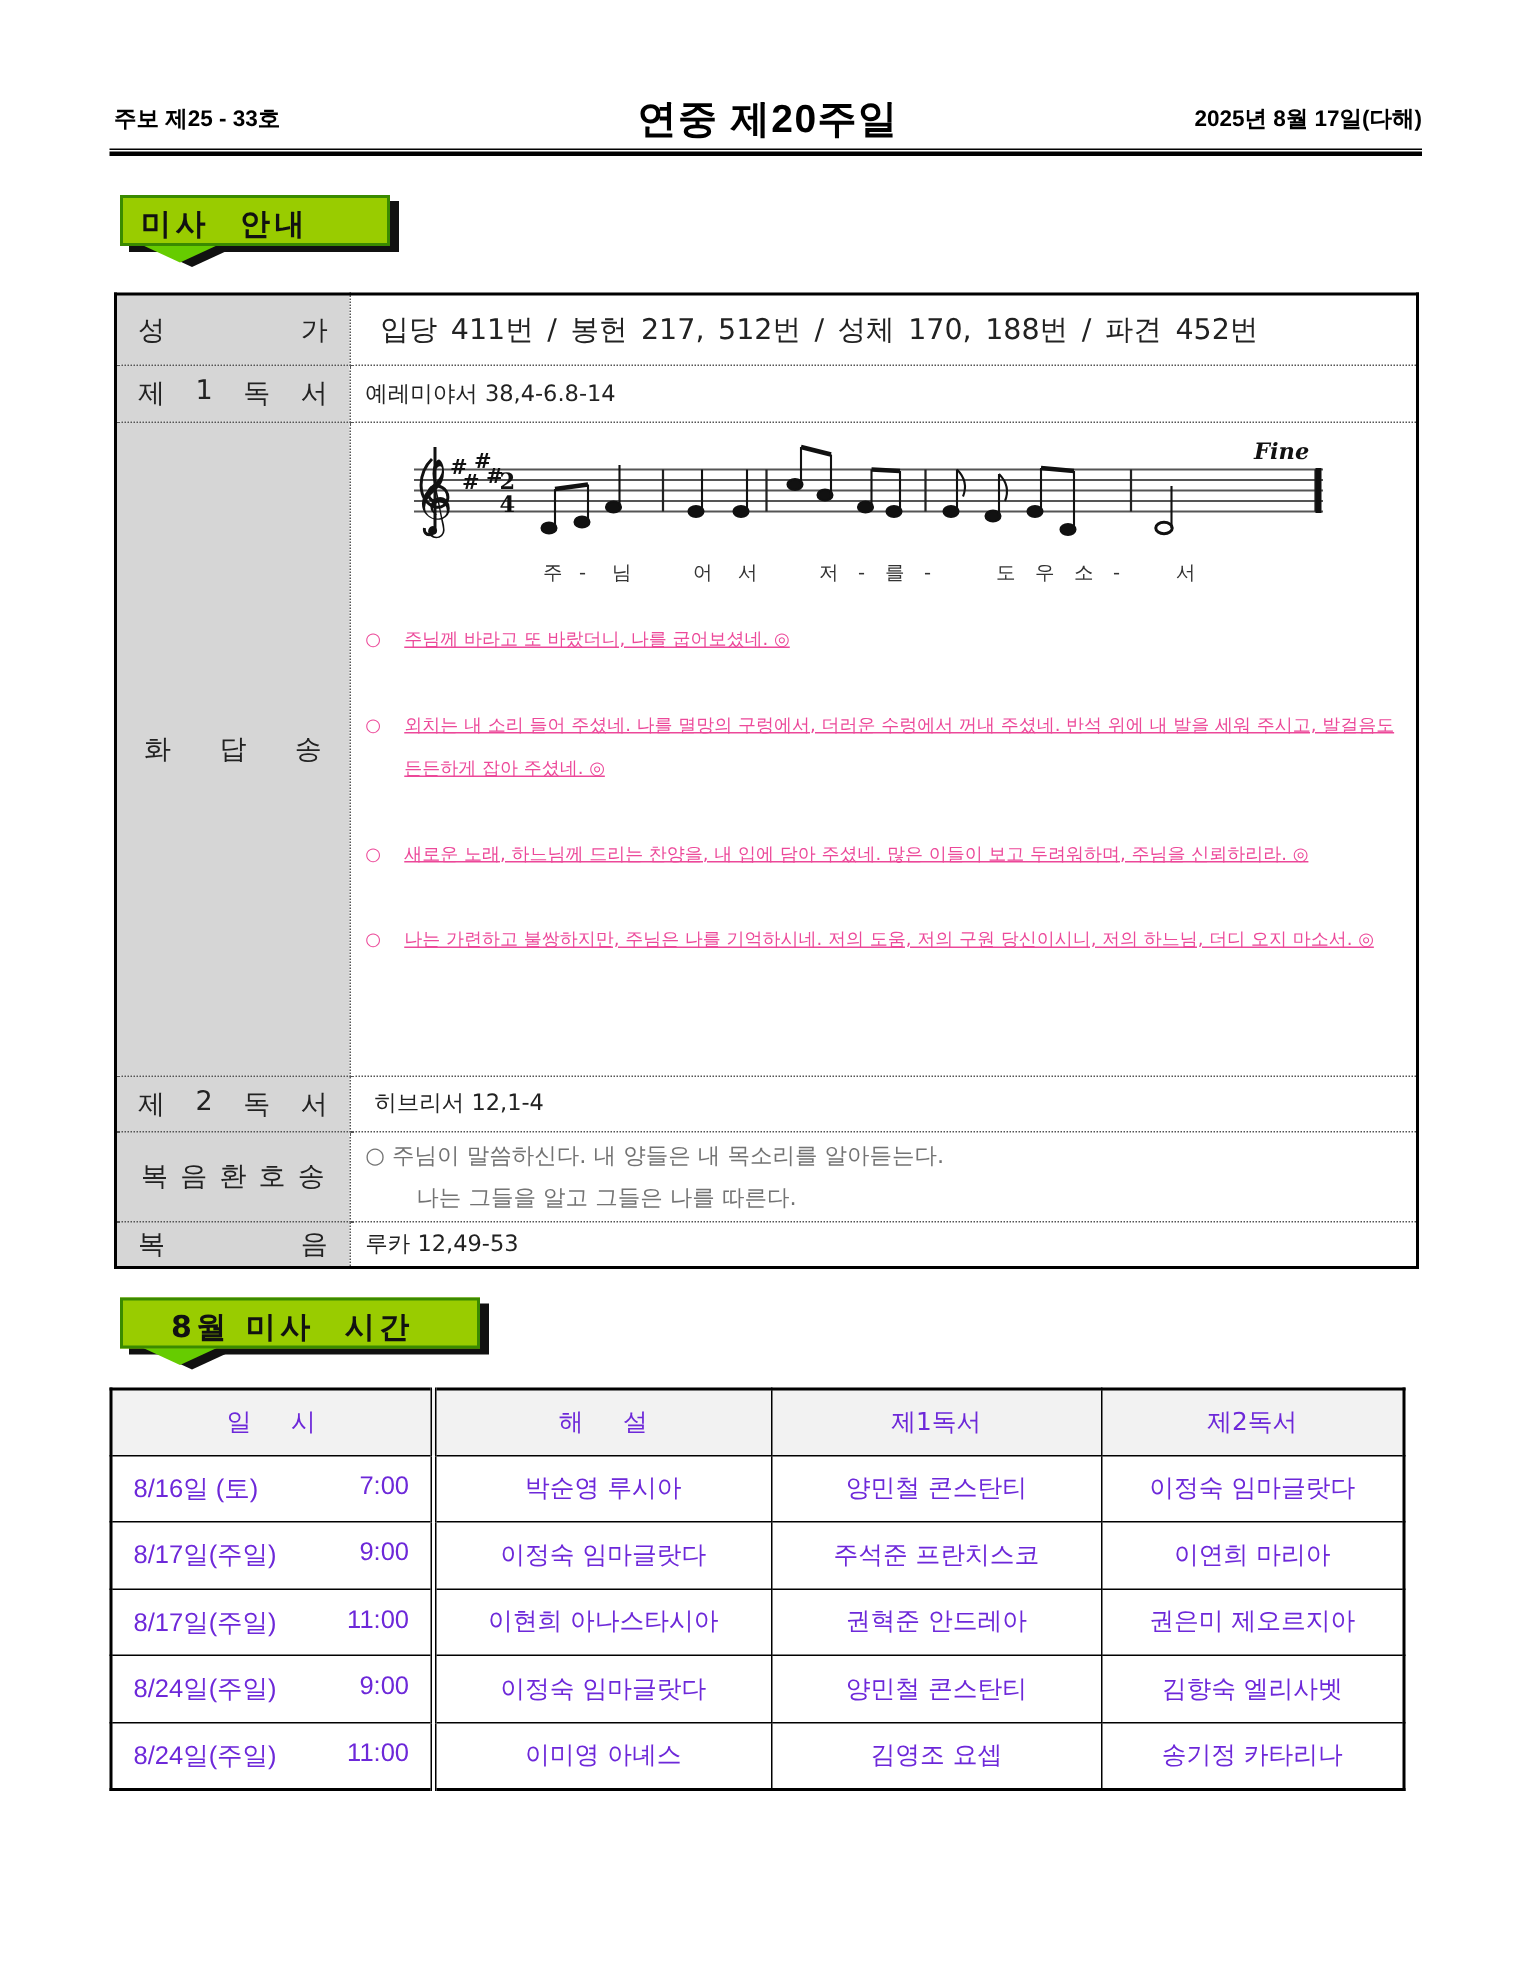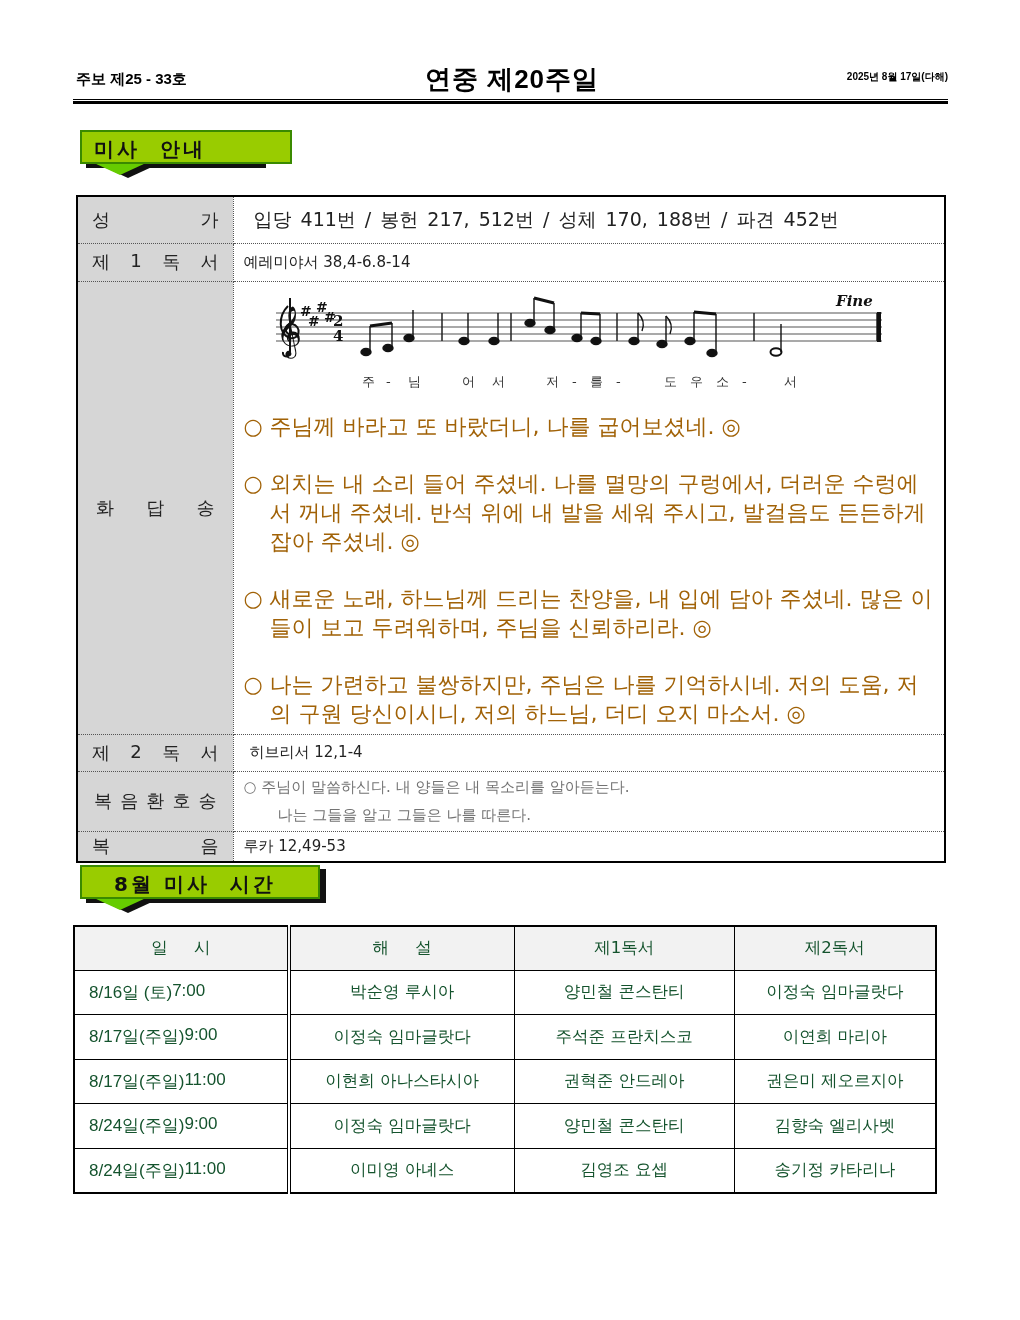--- a/index.html
+++ b/index.html
@@ -3,28 +3,28 @@
 <meta charset="utf-8">
 <style>
   * { box-sizing: border-box; margin: 0; padding: 0; }
   html, body { width: 1020px; height: 1320px; background: #ffffff; }
   body { position: relative; font-family: "DejaVu Sans", sans-serif; color: #000; }
 
   
   .hdr { position: absolute; left: 76px; top: 62px; width: 872px; height: 34px; }
   .hdr .issue { position: absolute; left: 0; top: 8px; font-size: 15px; font-weight: bold; font-family: Liberation Sans, sans-serif; }
   .hdr .title { position: absolute; left: 0; right: 0; top: 0; text-align: center; font-size: 26px; font-weight: bold; font-family: "Liberation Sans", sans-serif; letter-spacing: 1px; }
-  .hdr .date { position: absolute; right: 0; top: 8px; font-size: 10px; font-weight: bold; font-family: "Liberation Sans", sans-serif; }
+  .hdr .date { position: absolute; right: 0; top: 8px; font-size: 15px; font-weight: bold; font-family: "Liberation Sans", sans-serif; }
   .rule-thin { position: absolute; left: 73px; top: 99px; width: 875px; height: 1px; background: #000; }
   .rule-thick { position: absolute; left: 73px; top: 101px; width: 875px; height: 3px; background: #000; }
 
   
   .banner { position: absolute; width: 186px; height: 50px; }
   .banner .shadow { position: absolute; left: 6px; top: 4px; width: 180px; height: 34px; background: #111; }
-  .banner .box { position: absolute; left: 0; top: 0; width: 212px; height: 34px; background: #99cc00; border: 2px solid #3a8a00; }
+  .banner .box { position: absolute; left: 0; top: 0; width: 180px; height: 34px; background: #99cc00; border: 2px solid #3a8a00; }
   .banner .label { position: absolute; left: 12px; top: 4px; font-size: 20px; font-weight: bold; letter-spacing: 3px; font-family: "DejaVu Sans", sans-serif; color: #111; white-space: pre; }
   .banner .arrow-shadow { position: absolute; left: 22px; top: 36px; width: 0; height: 0;
      border-left: 26px solid transparent; border-right: 26px solid transparent; border-top: 12px solid #111; }
   .banner .arrow { position: absolute; left: 14px; top: 33px; width: 0; height: 0;
      border-left: 26px solid transparent; border-right: 26px solid transparent; border-top: 12px solid #66cc00; }
 
   
   .info { position: absolute; left: 76px; top: 195px; width: 870px; border: 2px solid #000; border-collapse: collapse; }
   .info td { border-bottom: 1px dotted #555; vertical-align: middle; }
   .info td.lab { width: 156px; background: #d6d6d6; border-right: 1px dotted #555; font-size: 18px; color: #222; padding: 0 14px; font-family: "DejaVu Sans", sans-serif; }
@@ -32,37 +32,37 @@
   .lab-spread { display: flex; justify-content: space-between; }
   .row-hymn td { height: 47px; }
   .row-hymn td.val { font-size: 19px; padding-left: 20px; word-spacing: 3px; }
   .row-r1 td { height: 38px; }
   .row-psalm td { height: 436px; }
   .row-r2 td { height: 37px; }
   .row-accl td { height: 60px; }
   .row-gospel td { height: 31px; border-bottom: none; }
 
   .score { position: relative; width: 640px; height: 120px; margin-left: 20px; margin-top: 4px; }
-  .verse { font-size: 22px; line-height: 29px; color: #a16207; margin-bottom: 28px; padding-left: 26px; text-indent: -26px; }
+  .verse { font-size: 12px; line-height: 29px; color: #ec4899; margin-bottom: 28px; padding-left: 26px; text-indent: -26px; text-decoration: underline; }
   .verse .bullet { display: inline-block; width: 26px; text-indent: 0; }
   .psalm-verses { margin-top: 6px; padding-left: 0; }
 
   .accl-text { font-size: 15px; line-height: 28px; color: #737373; }
   .accl-text .line2 { padding-left: 34px; }
 
   
   .sched { position: absolute; left: 73px; top: 925px; width: 864px; border: 2px solid #000; border-collapse: collapse; font-family: "DejaVu Sans", sans-serif; }
-  .sched td, .sched th { height: 44.5px; border: 1px solid #000; text-align: center; font-size: 16.5px; font-weight: normal; color: #14532d; }
+  .sched td, .sched th { height: 44.5px; border: 1px solid #000; text-align: center; font-size: 16.5px; font-weight: normal; color: #6d28d9; }
   .sched tr.head th { background: #f2f2f2; height: 44px; }
   .sched .c1 { width: 219px; border-right: 4px double #000; }
   .sched .c2 { width: 232px; }
   .sched .c3 { width: 228px; }
   .sched .c4 { width: 209px; }
   .sched td.c1 { font-family: "Liberation Sans", sans-serif; font-size: 17px; padding: 0 14px; }
-  .when { display: flex; }
+  .when { display: flex; justify-content: space-between; }
 </style>
 </head>
 <body>
 
 <div class="hdr">
   <span class="issue">주보 제25 - 33호</span>
   <span class="title">연중 제20주일</span>
   <span class="date">2025년  8월  17일(다해)</span>
 </div>
 <div class="rule-thin"></div>

